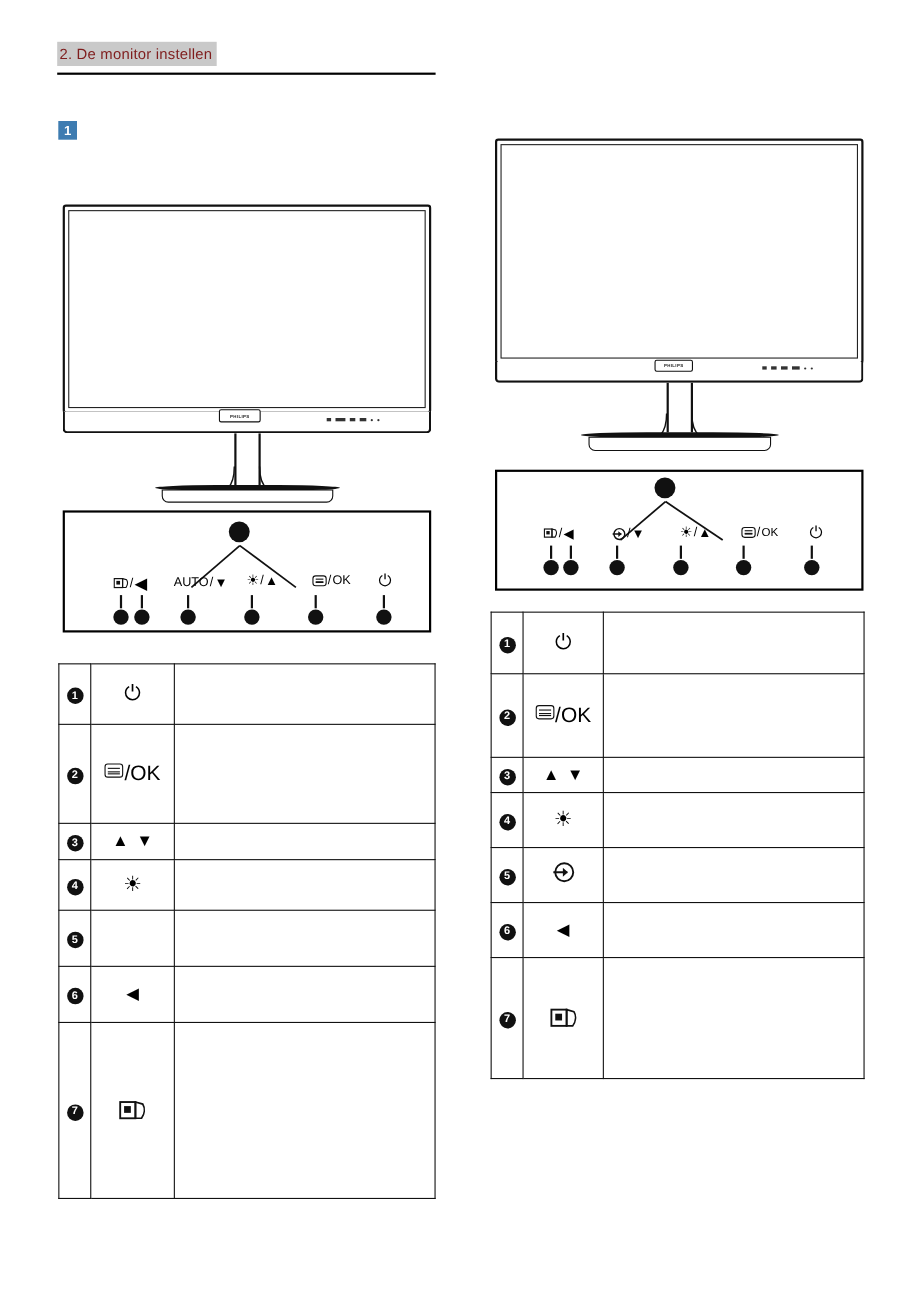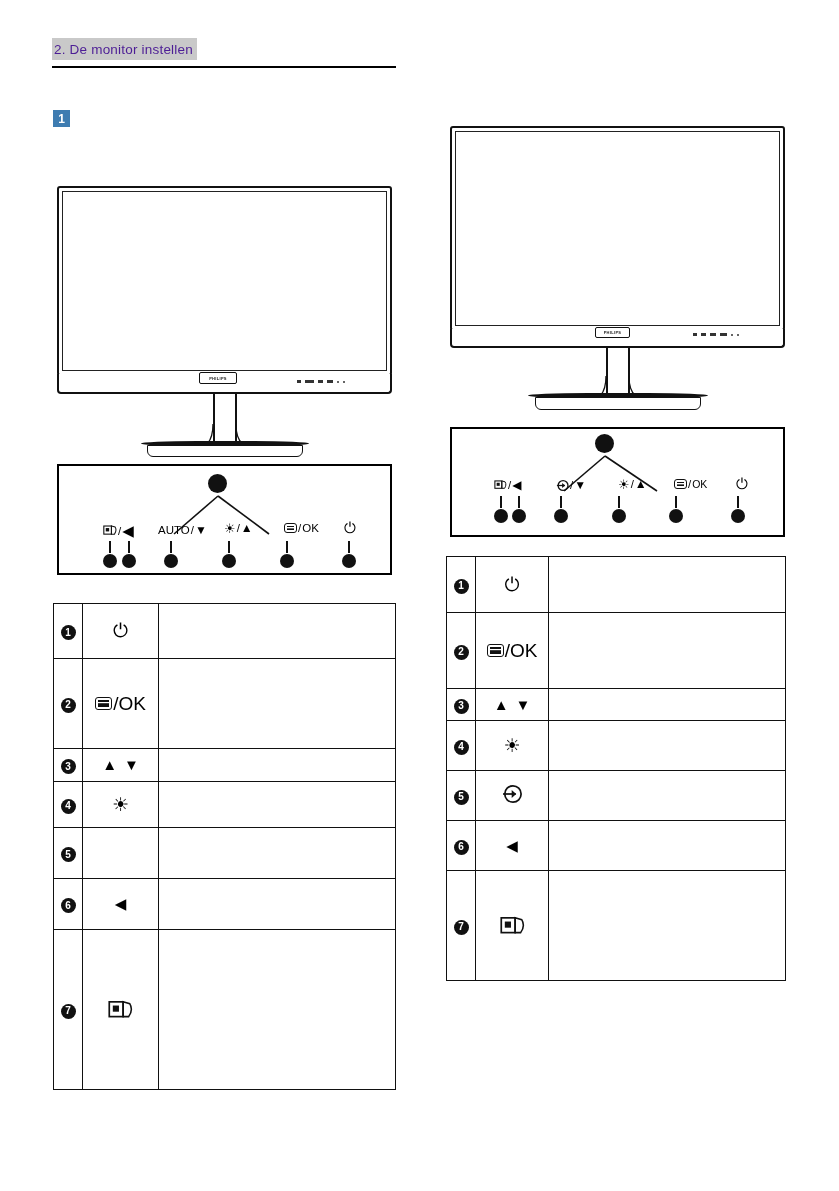--- a/index.html
+++ b/index.html
@@ -9,21 +9,21 @@
   }
   .page{position:absolute;inset:0;}
 
   
   .hdr{position:absolute;left:52px;top:38px;width:344px;height:30px;}
   .hdr-band{
     position:absolute;left:0;top:0;height:22px;background:#c9c9c9;
     padding:0 4px 0 2px;display:flex;align-items:center;
   }
   .hdr-band span{
-    color:#4c1d95;font-size:13.5px;letter-spacing:.2px;white-space:nowrap;
+    color:#7f1d1d;font-size:13.5px;letter-spacing:.2px;white-space:nowrap;
   }
   .hdr-rule{position:absolute;left:0;top:28px;width:344px;height:1.6px;background:#000;}
 
   
   .badge{
     position:absolute;left:53px;top:110px;width:17px;height:17px;background:#3e7cb1;
     color:#fff;font-size:12px;font-weight:bold;display:flex;align-items:center;justify-content:center;
   }
 
   
@@ -71,21 +71,21 @@
   td.c-desc{}
   .numdot{
     display:inline-flex;align-items:center;justify-content:center;
     width:15px;height:15px;border-radius:50%;background:#111;color:#fff;
     font-size:10px;font-weight:bold;line-height:1;
   }
   .ic{display:inline-block;line-height:1;}
 
   
   .g-power{font-size:19px;line-height:1;font-family:"DejaVu Sans",sans-serif;}
-  .g-menuok{display:inline-flex;align-items:center;gap:1px;font-size:19px;line-height:1;}
+  .g-menuok{display:inline-flex;gap:1px;font-size:19px;line-height:1;}
   .g-updown{display:inline-flex;align-items:center;gap:7px;font-size:15px;line-height:1;}
   .g-bright{font-size:19px;line-height:1;font-family:"DejaVu Sans",sans-serif;}
   .g-left{font-size:15px;line-height:1;}
 
   
   .menu-box{
     display:inline-block;width:17px;height:13px;border:1.6px solid #111;border-radius:3px;
     position:relative;box-sizing:border-box;vertical-align:middle;
   }
   .menu-box::before,.menu-box::after{

